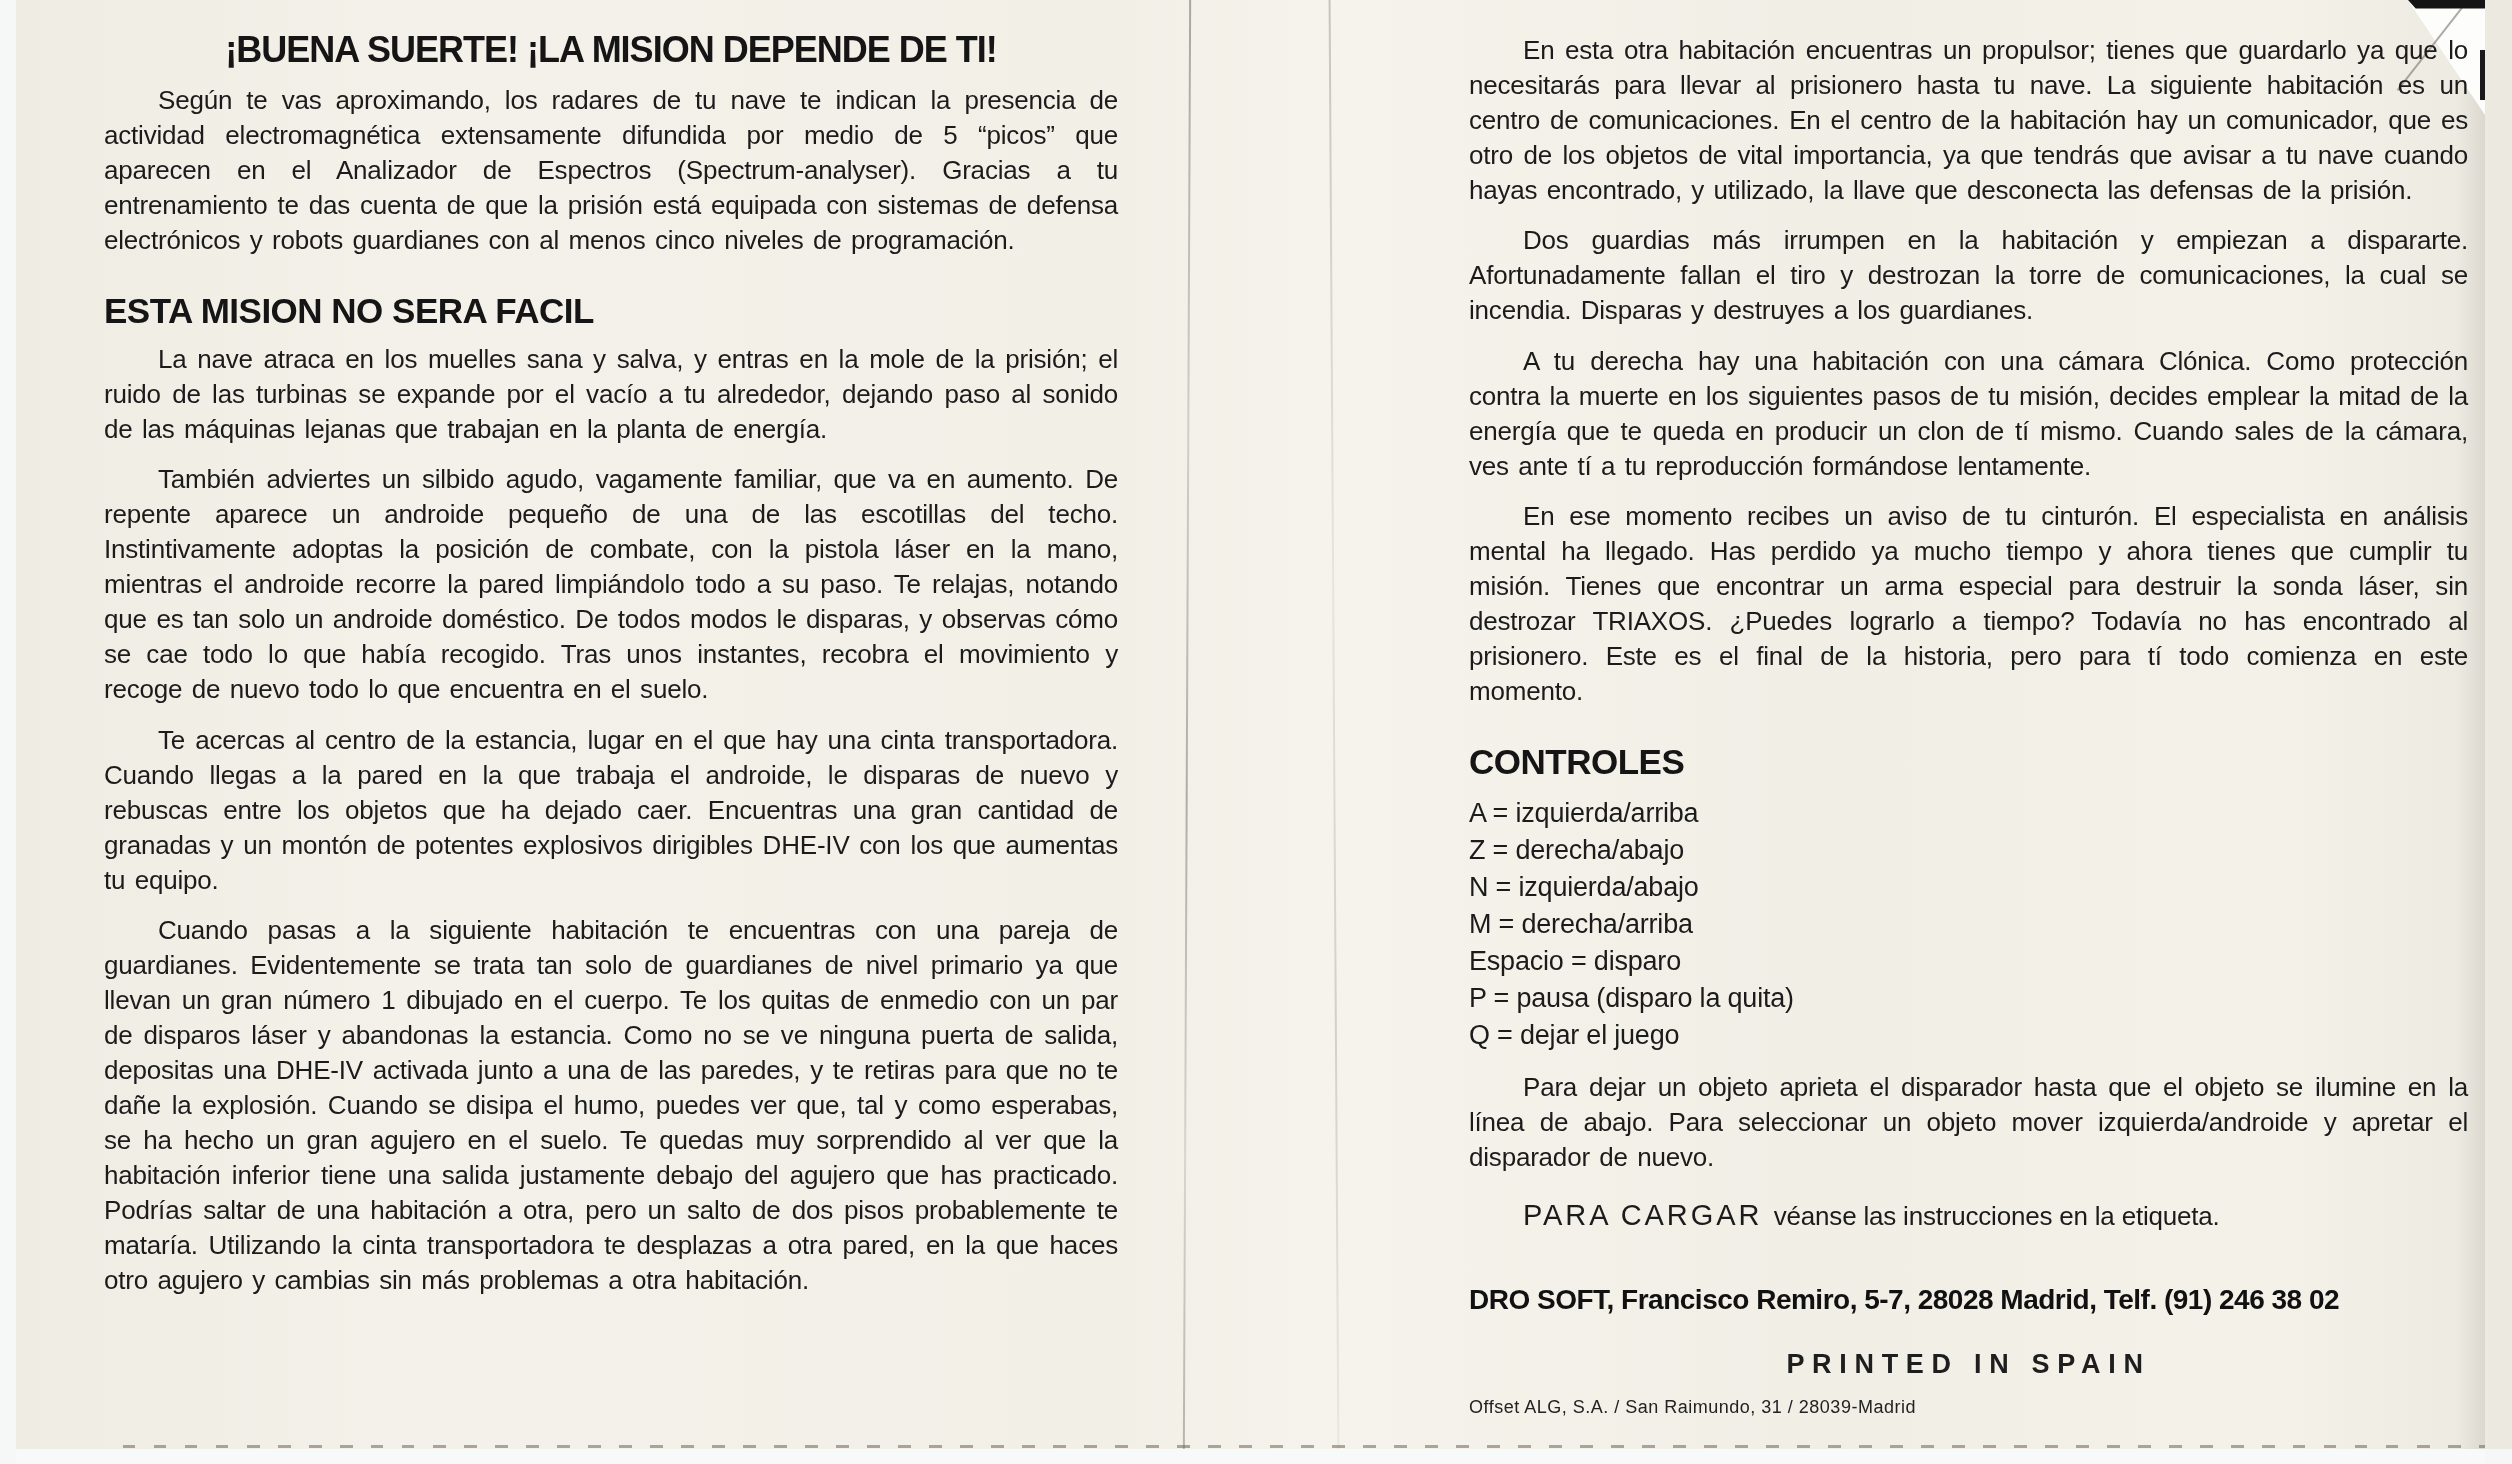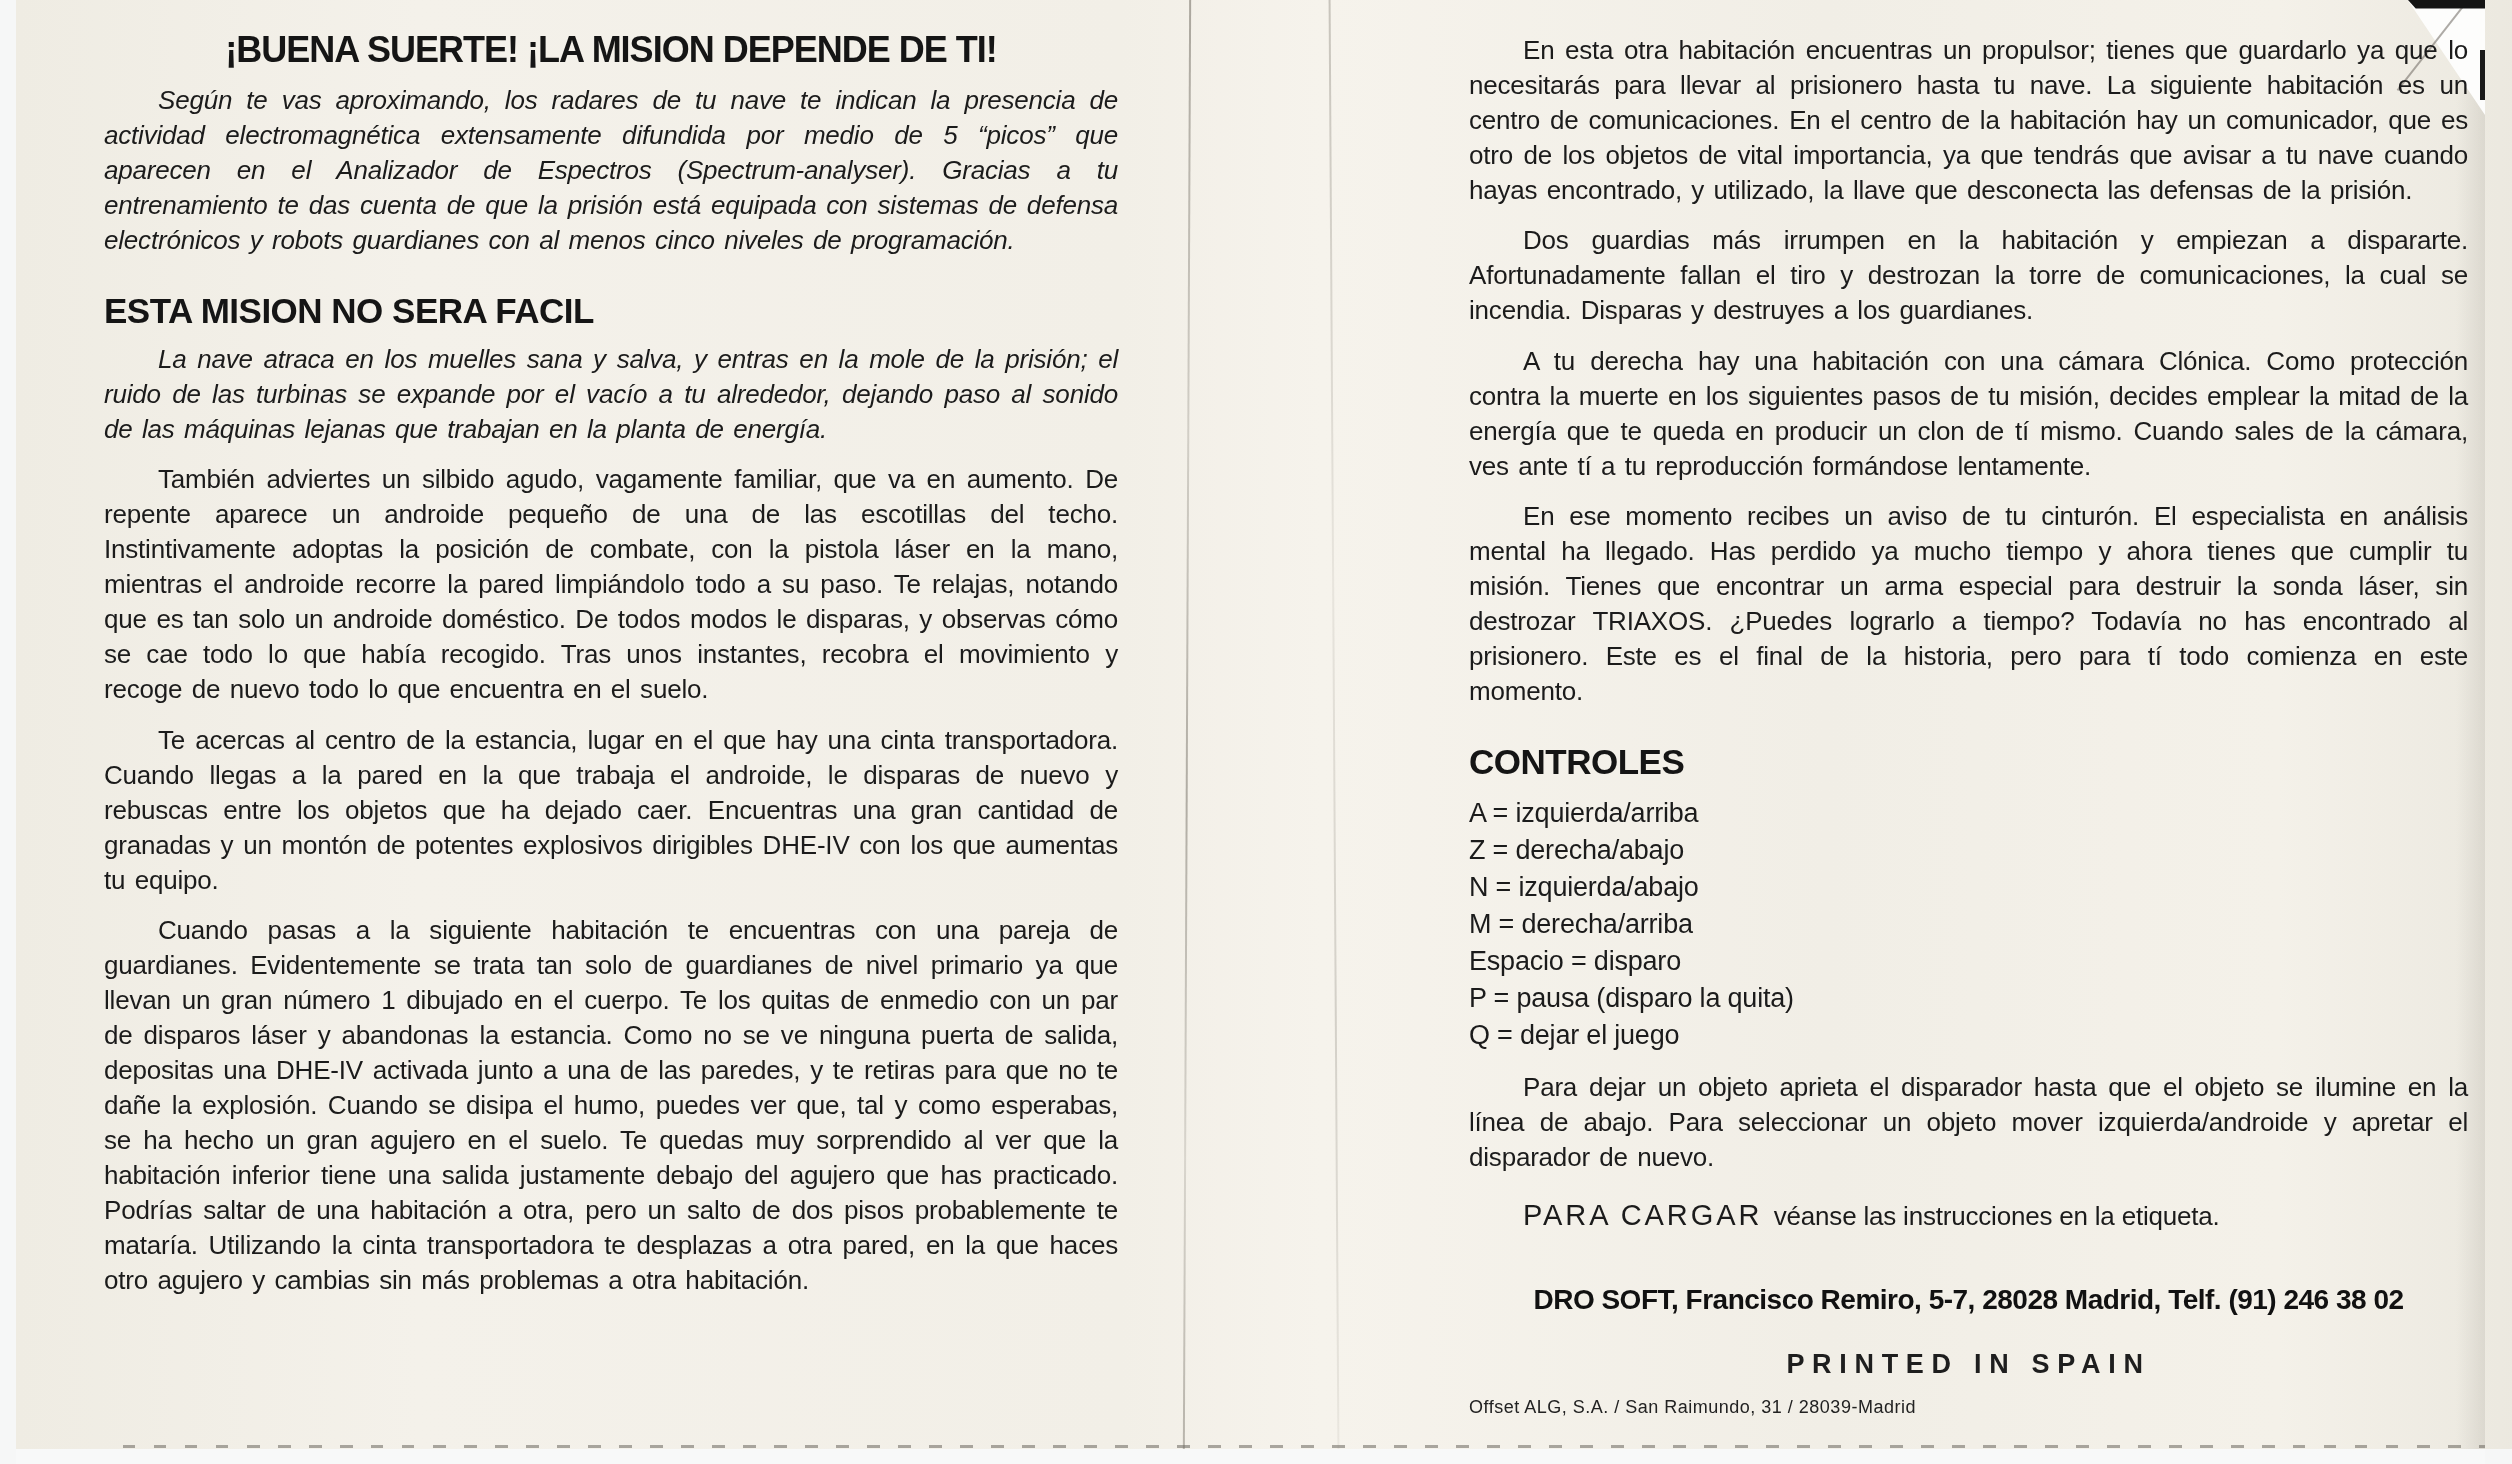--- a/index.html
+++ b/index.html
@@ -118,21 +118,21 @@
   }
   .doc-p {
     margin: 15.3px 0 0 0;
     font-size: 26px;
     line-height: 35px;
     text-align: justify;
     text-indent: 54px;
     letter-spacing: -0.2px;
     word-spacing: 2.4px;
   }
-  .doc-p.first-after-heading { margin-top: 11.5px; font-style: italic; }
+  .doc-p.first-after-heading { margin-top: 11.5px; }
   .col-right .doc-p.rp-first { margin-top: 33px; }
 
   .controls-list { margin-top: 13.4px; }
   .control-line {
     font-size: 27px;
     line-height: 37px;
     letter-spacing: -0.2px;
   }
   .load-note {
     margin: 23px 0 0 0;
@@ -145,21 +145,21 @@
     font-size: 29px;
     letter-spacing: 2.9px;
   }
   .load-rest { padding-left: 11.5px; }
 
   .publisher-line {
     margin-top: 50px;
     font-size: 28px;
     font-weight: bold;
     letter-spacing: -0.5px;
-    text-align: center;
+    text-align: left;
     color: #111;
   }
   .printed-in {
     margin-top: 33px;
     font-size: 27px;
     font-weight: 600;
     letter-spacing: 7.7px;
     text-align: center;
     color: #1e1e1e;
   }

